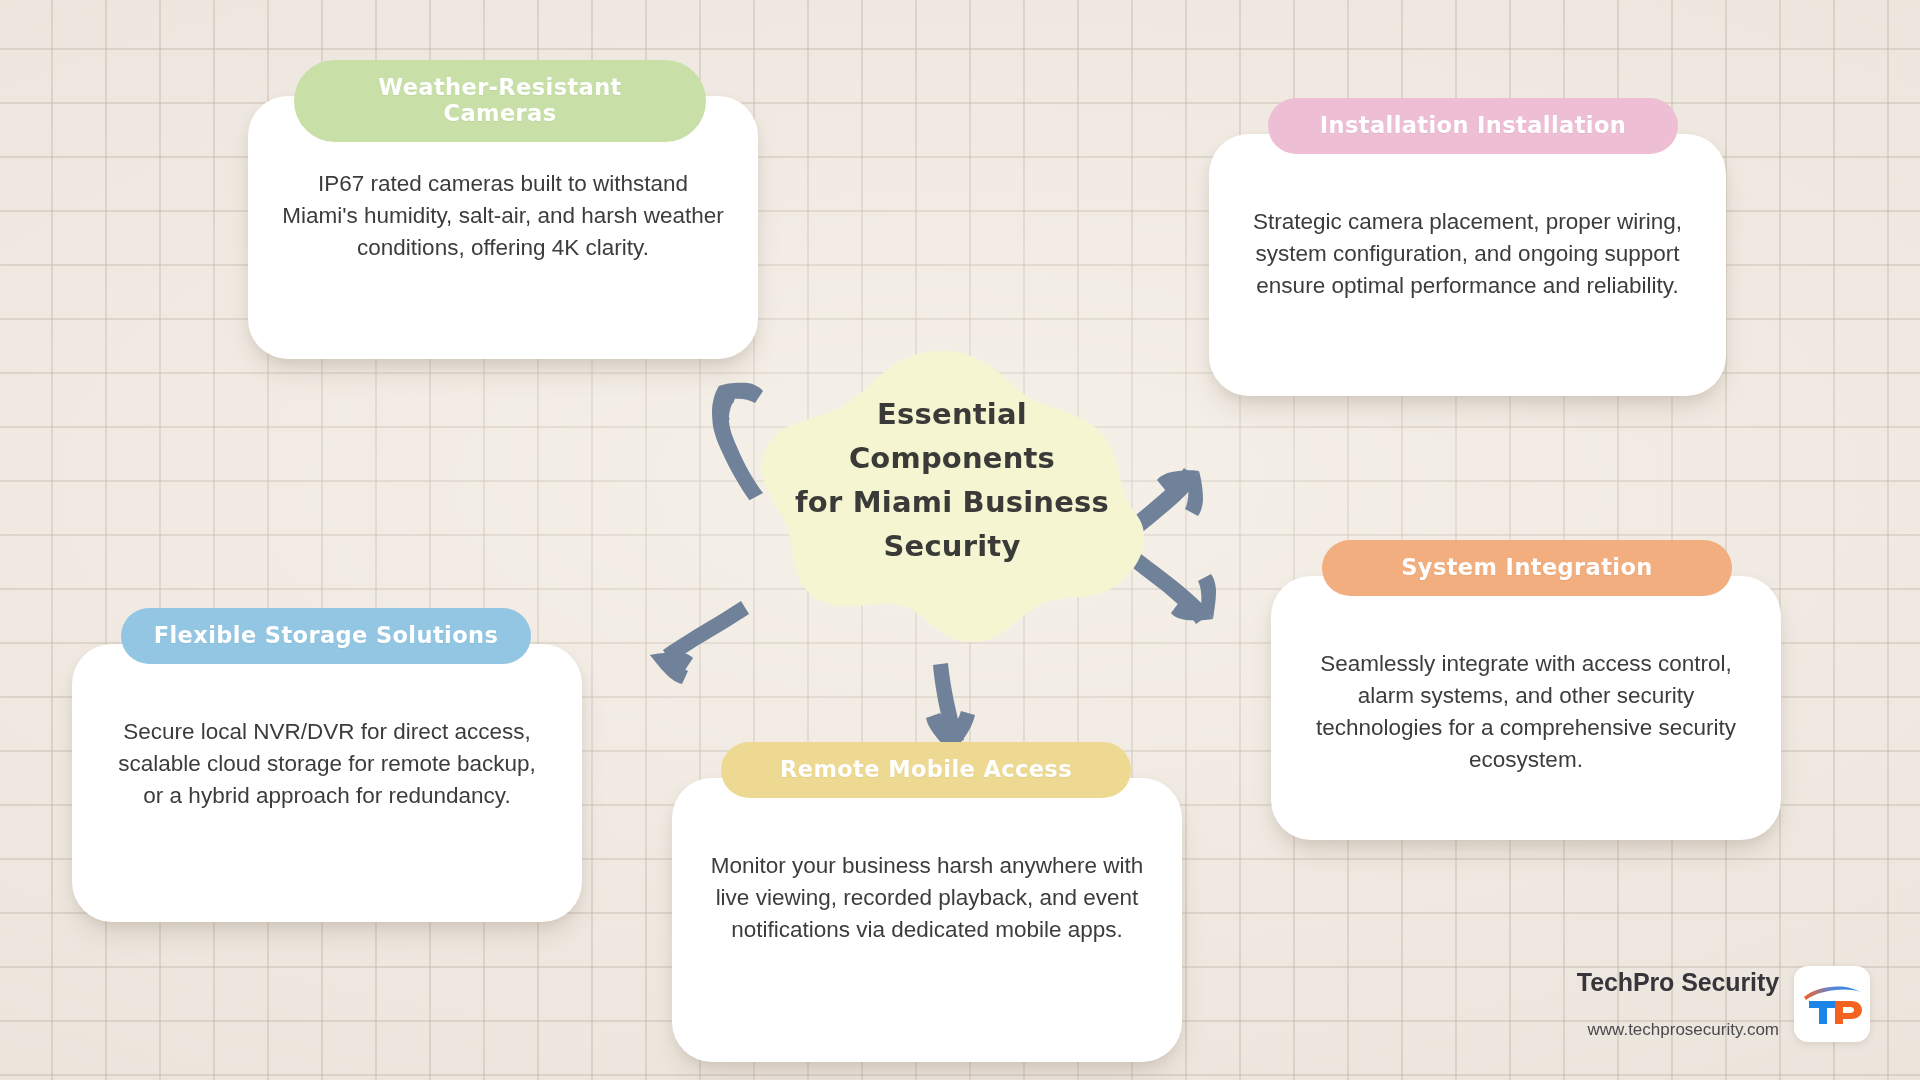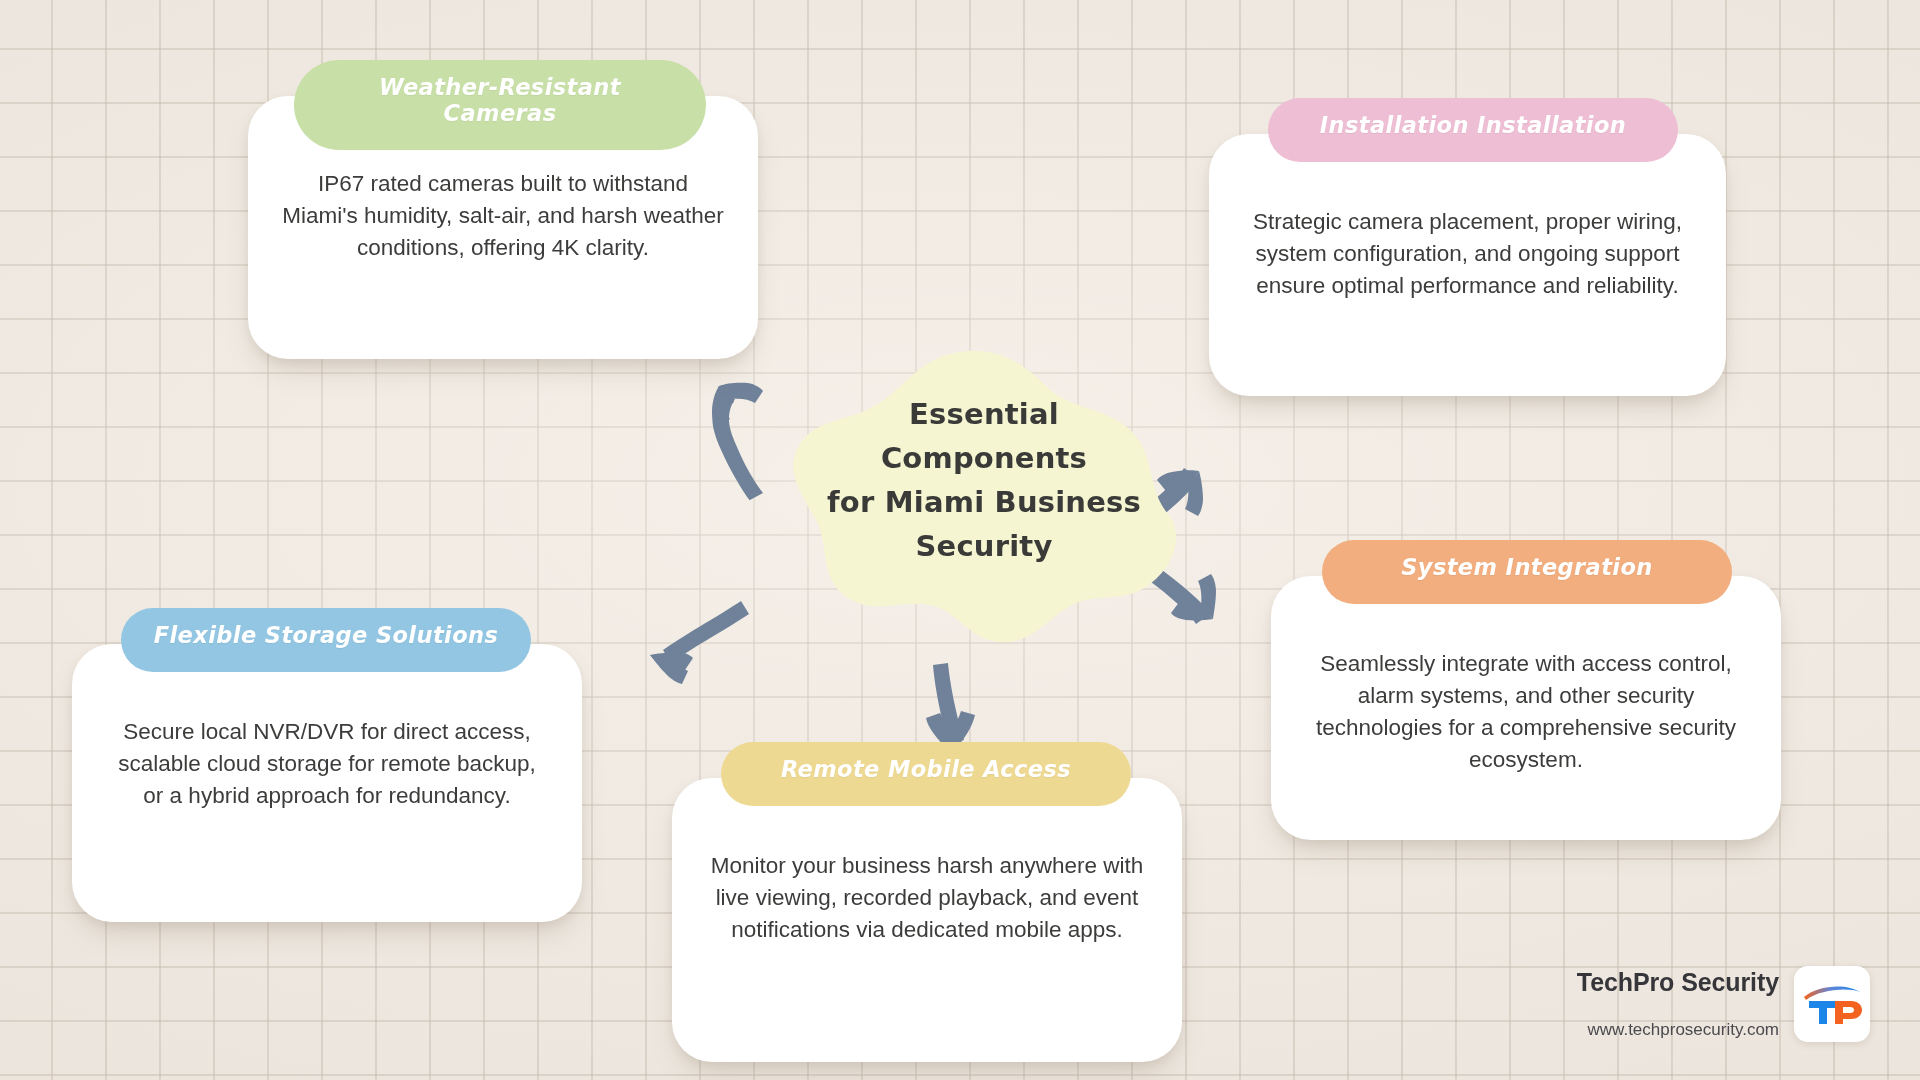--- a/index.html
+++ b/index.html
@@ -44,21 +44,21 @@
     position: absolute;
     inset: 0;
     width: 1920px;
     height: 1080px;
     pointer-events: none;
   }
 
   
   #center-node {
     position: absolute;
-    left: 784px;
+    left: 752px;
     top: 348px;
     width: 400px;
     height: 296px;
   }
   #center-node svg {
     position: absolute;
     inset: 0;
     width: 100%;
     height: 100%;
     overflow: visible;
@@ -97,31 +97,30 @@
     text-align: center;
     font-family: "Liberation Sans", sans-serif;
     font-size: 22.5px;
     line-height: 1.42;
     color: #3C3C3B;
   }
   .card-pill {
     position: absolute;
     top: 0;
     border-radius: 999px;
-    padding: 14px 30px 24px;
+    padding: 14px 30px 16px;
     box-sizing: border-box;
     text-align: center;
     font-family: "DejaVu Sans", sans-serif;
     font-weight: 700;
     font-size: 22.5px;
     letter-spacing: 0.4px;
     color: #FFFFFF;
     text-shadow: 0 1px 1px rgba(0,0,0,0.05);
     z-index: 3;
-    font-style: italic;
   }
 
   
   #node-weather {
     left: 248px;
     top: 60px;
     width: 510px;
   }
   #node-weather .card-pill {
     left: 46px;

